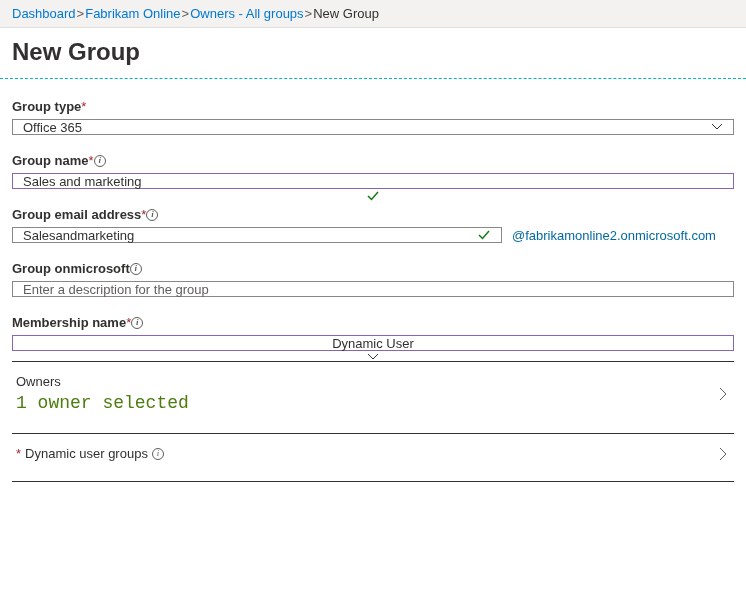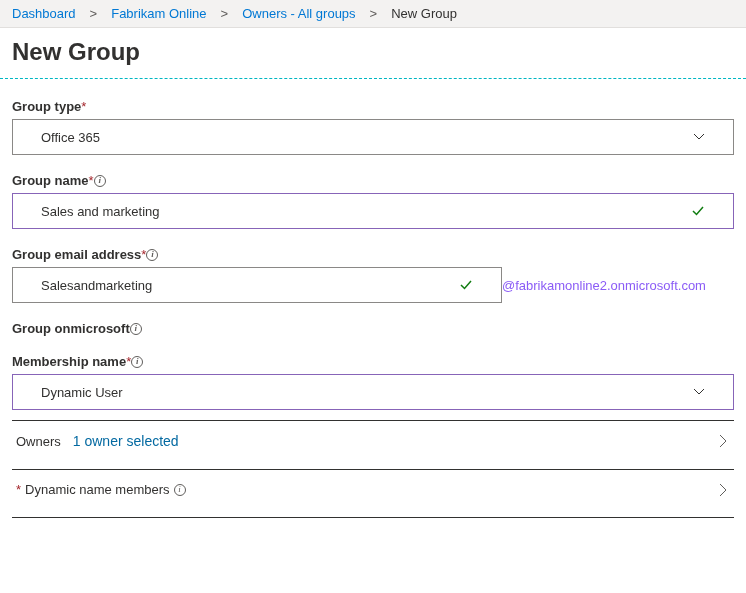--- a/index.html
+++ b/index.html
@@ -9,21 +9,21 @@
       color: #323130;
       background: #ffffff;
       width: 746px;
     }
     .breadcrumb {
       background: #f3f2f1;
       padding: 6px 12px;
       font-size: 13px;
       display: flex;
       align-items: center;
-      gap: 14px;
+      gap: 1px;
       border-bottom: 1px solid #e1dfdd;
     }
     .breadcrumb a { color: #0078d4; text-decoration: none; cursor: pointer; }
     .breadcrumb .sep { color: #605e5c; }
     .breadcrumb .current { color: #323130; }
     .page-title {
       font-size: 24px;
       font-weight: 600;
       padding: 10px 12px 12px 12px;
     }
@@ -51,32 +51,32 @@
       align-items: center;
       justify-content: center;
       font-size: 9px;
       color: #605e5c;
       font-style: italic;
       font-family: Georgia, serif;
       line-height: 1;
     }
     .control {
       width: 100%;
-      height: 36px;
+      height: 16px;
       border: 1px solid #8a8886;
       background: #ffffff;
-      padding: 0 28px;
+      padding: 0 10px;
       font-size: 13px;
       font-family: inherit;
       display: flex;
       align-items: center;
       justify-content: space-between;
       position: relative;
     }
-    .control.selected-purple { border-color: #8764b8; }
+    .control.selected-purple { border-color: #8764b8; flex-direction: column; }
     .control input {
       border: none;
       outline: none;
       width: 100%;
       font-size: 13px;
       font-family: inherit;
       background: transparent;
       color: #323130;
     }
     .control input::placeholder { color: #605e5c; }
@@ -84,34 +84,34 @@
       width: 12px; height: 12px;
       flex-shrink: 0;
     }
     .chevron-down svg { display: block; }
     .checkmark {
       width: 14px; height: 14px;
       flex-shrink: 0;
       color: #107c10;
     }
     .checkmark svg { display: block; }
-    .email-row { display: flex; align-items: center; }
+    .email-row { display: flex; align-items: center; gap: 10px; }
     .email-row .control { width: 490px; }
-    .email-domain { font-size: 13px; color: #8b5cf6; white-space: nowrap; }
+    .email-domain { font-size: 13px; color: #0369a1; white-space: nowrap; }
     .section-divider { border: none; border-top: 1px solid #323130; margin: 8px 0 0 0; }
     .nav-row {
       display: flex;
       justify-content: space-between;
       align-items: center;
       padding: 12px 4px 12px 4px;
       cursor: pointer;
     }
-    .nav-row .texts { display: flex; flex-direction: row; gap: 12px; }
+    .nav-row .texts { display: flex; flex-direction: column; gap: 4px; }
     .nav-row .title { font-size: 13px; color: #323130; display: flex; align-items: center; gap: 4px; }
-    .nav-row .value { font-size: 14px; color: #0369a1; }
+    .nav-row .value { font-size: 18px; color: #4d7c0f; font-family: Liberation Mono, monospace; }
     .nav-row .value.italic { font-style: italic; }
     .chevron-right { width: 14px; height: 14px; color: #605e5c; }
     .chevron-right svg { display: block; }
     .bottom-gap { height: 20px; }
   </style>
 </head>
 <body>
 
 <div class="breadcrumb">
   <a>Dashboard</a>
@@ -176,20 +176,23 @@
       </div>
       <span class="email-domain">@fabrikamonline2.onmicrosoft.com</span>
     </div>
   </div>
 
   <div class="field">
     <div class="field-label">
       <span>Group onmicrosoft</span>
       <span class="info-icon">i</span>
     </div>
+    <div class="control">
+      <input type="text" placeholder="Enter a description for the group" style="">
+    </div>
   </div>
 
   <div class="field" style="margin-bottom:10px;">
     <div class="field-label">
       <span>Membership name</span>
       <span class="req">*</span>
       <span class="info-icon">i</span>
     </div>
     <div class="control selected-purple">
       <span>Dynamic User</span>
@@ -214,21 +217,21 @@
         </svg>
     </span>
   </div>
 
   <hr class="section-divider">
 
   <div class="nav-row">
     <div class="texts">
       <div class="title">
         <span class="req">*</span>
-          <span>Dynamic name members</span>
+          <span>Dynamic user groups</span>
         <span class="info-icon">i</span>
       </div>
     </div>
     <span class="chevron-right">
       <svg viewBox="0 0 14 14" width="14" height="14">
           <path d="M4 1 L10 7 L4 13" stroke="#605e5c" stroke-width="1" fill="none"></path>
         </svg>
     </span>
   </div>
 

